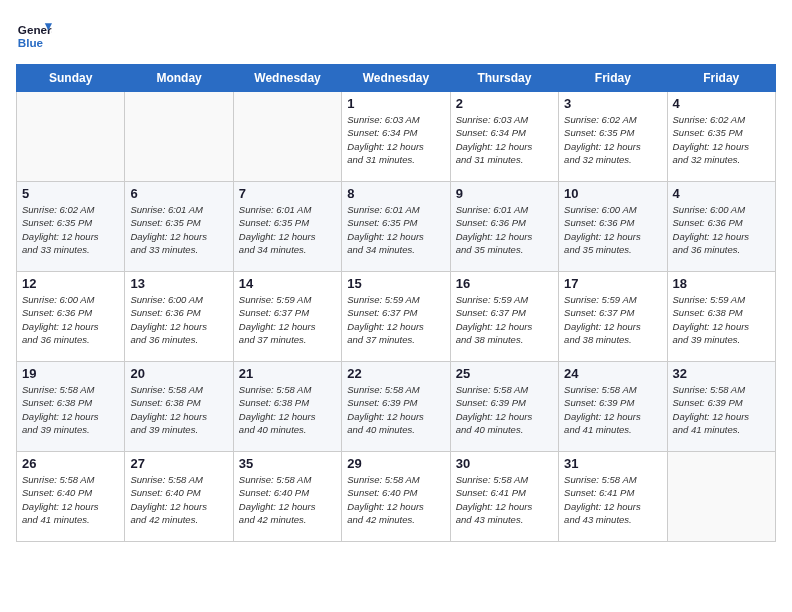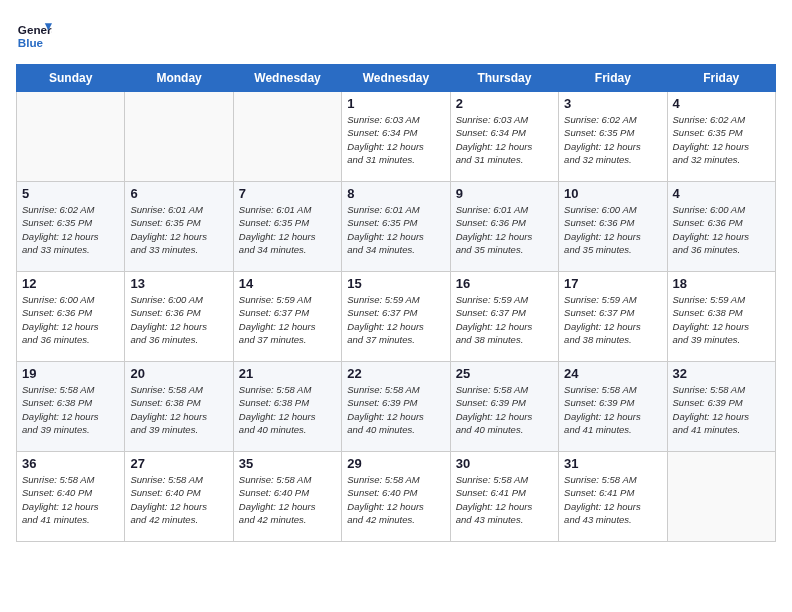--- a/index.html
+++ b/index.html
@@ -288,21 +288,21 @@
         <td>
           <div class="day-number">32</div>
           <div class="day-info" style="white-space: pre-line;">Sunrise: 5:58 AM
 Sunset: 6:39 PM
 Daylight: 12 hours
 and 41 minutes.</div>
         </td>
       </tr>
       <tr>
         <td>
-          <div class="day-number">36</div>
+          <div class="day-number">26</div>
           <div class="day-info" style="white-space: pre-line;">Sunrise: 5:58 AM
 Sunset: 6:40 PM
 Daylight: 12 hours
 and 41 minutes.</div>
         </td>
         <td>
           <div class="day-number">27</div>
           <div class="day-info" style="white-space: pre-line;">Sunrise: 5:58 AM
 Sunset: 6:40 PM
 Daylight: 12 hours

